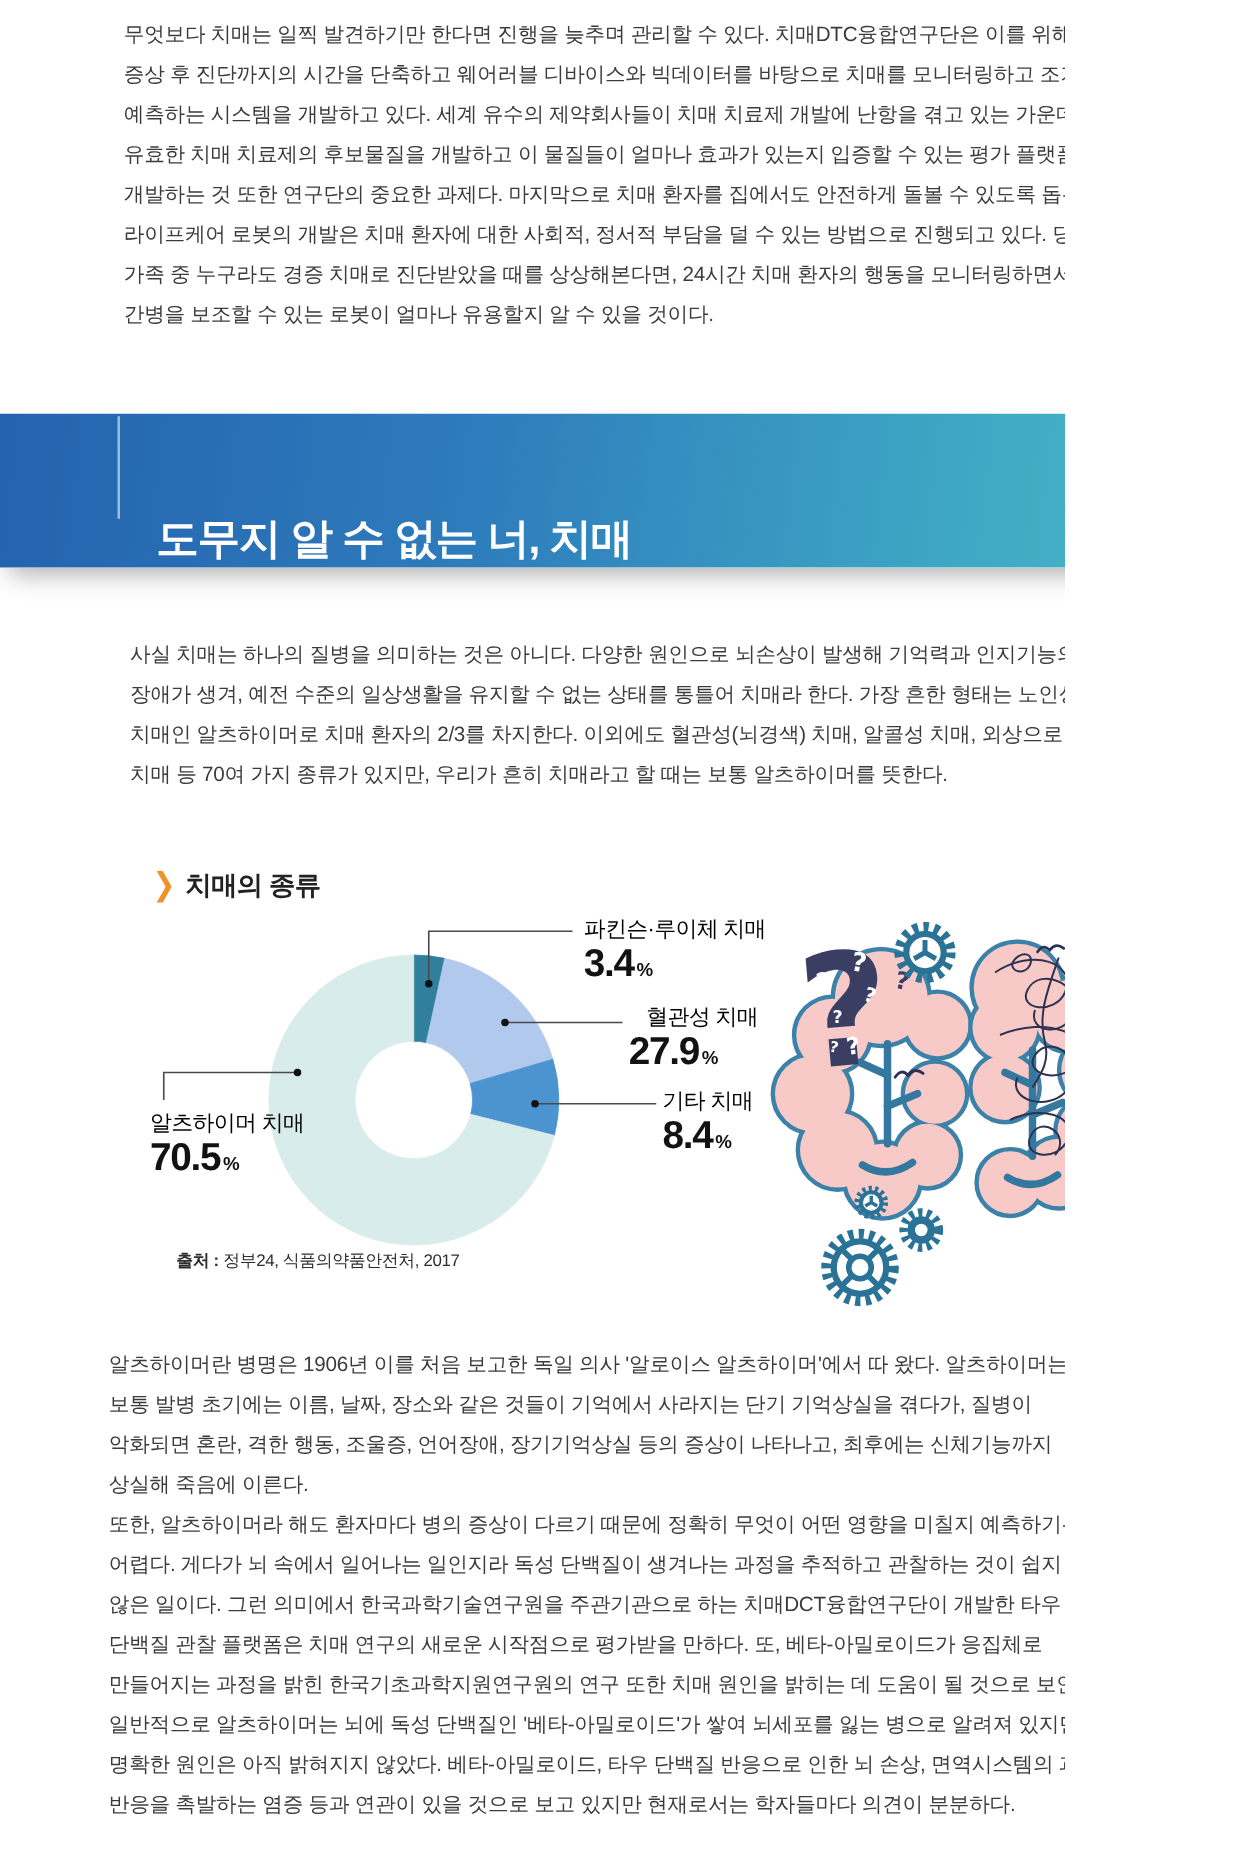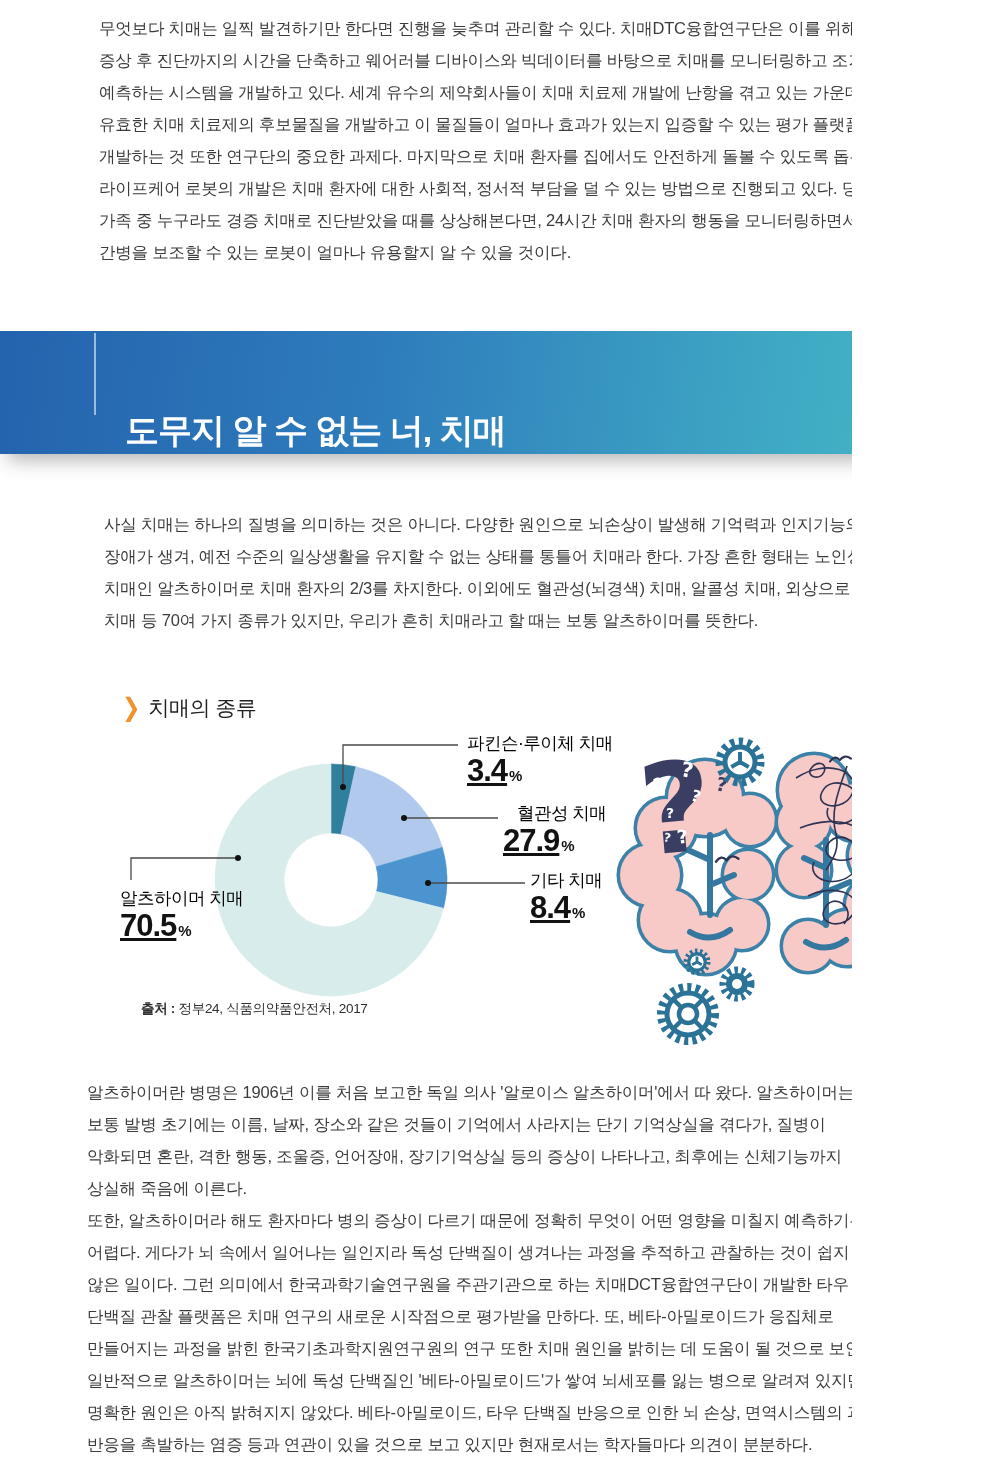--- a/index.html
+++ b/index.html
@@ -22,26 +22,26 @@
   .banner-line{
     position:absolute;left:94px;top:2px;width:2px;height:82px;
     background:rgba(255,255,255,0.55);
   }
   .banner-title{
     margin-left:125px;color:#ffffff;font-size:34px;font-weight:bold;letter-spacing:-1px;
   }
   
   .section-heading{position:absolute;left:122px;top:694px;display:flex;align-items:center;}
   .chevron{color:#f0922b;font-size:22px;font-weight:bold;margin-right:8px;transform:scaleY(1.15);}
-  .heading-text{font-size:21px;font-weight:normal;color:#222;letter-spacing:-0.5px;}
+  .heading-text{font-size:21px;font-weight:bold;color:#222;letter-spacing:-0.5px;}
   
   .chart-svg{position:absolute;left:0;top:690px;width:1000px;height:380px;}
   .callout-label{position:absolute;color:#000000;font-size:17.5px;letter-spacing:-0.5px;white-space:nowrap;}
   .pct{position:absolute;white-space:nowrap;color:#121212;}
-  .pct-num{font-size:31px;font-weight:bold;letter-spacing:-1px;text-decoration:underline;}
+  .pct-num{font-size:31px;font-weight:bold;letter-spacing:-1px;}
   .pct-sign{font-size:15px;font-weight:bold;margin-left:2px;}
   .source-line{position:absolute;left:124px;top:1000px;font-size:13.5px;color:#2e2e2e;letter-spacing:-0.3px;margin-left:17px;}
   .source-line b{font-weight:bold;}
   
   .brain-svg{position:absolute;left:600px;top:700px;width:400px;height:370px;}
 </style>
 </head>
 <body>
 
 <div class="page">

